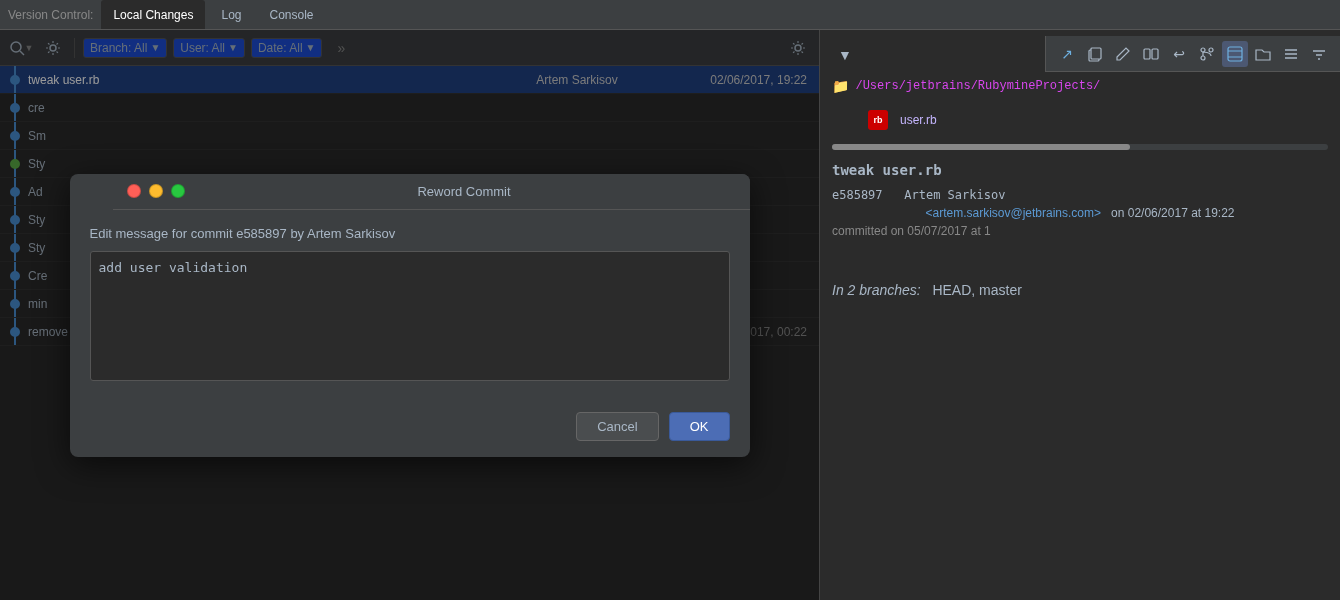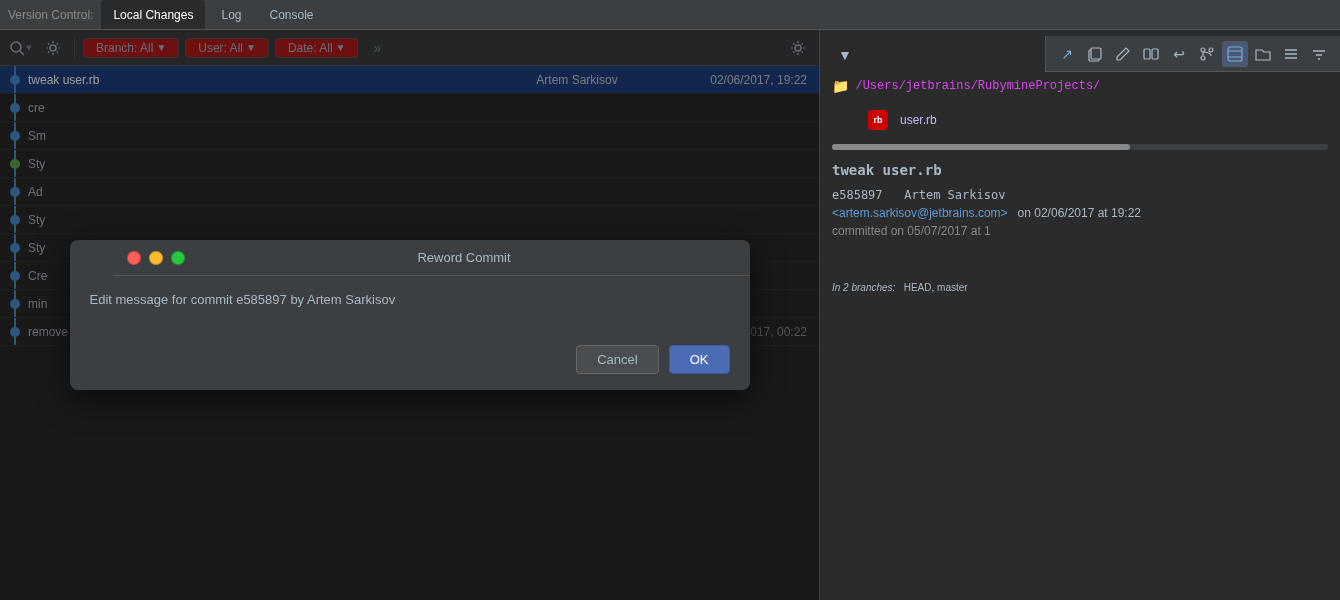--- a/index.html
+++ b/index.html
@@ -83,24 +83,24 @@
     }
     .toolbar-separator {
       width: 1px;
       height: 20px;
       background: #555;
       margin: 0 2px;
     }
     .toolbar-filter {
       display: flex;
       align-items: center;
-      background: #b91c1c;
+      background: #1d4ed8;
       border: 1px solid #555;
       border-radius: 3px;
-      padding: 2px 12px;
+      padding: 2px 6px;
       font-size: 12px;
       color: #a9b7c6;
       cursor: pointer;
       gap: 3px;
     }
 
     
     .commit-list {
       flex: 1;
       overflow: hidden;
@@ -243,28 +243,29 @@
       font-size: 12px;
       margin-bottom: 4px;
     }
     .commit-info-email {
       color: #5c9ad4;
     }
     .commit-info-date {
       color: #a9b7c6;
       font-size: 12px;
       margin-bottom: 4px;
+      text-align: center;
     }
     .commit-info-committed {
       color: #888;
       font-size: 12px;
       margin-bottom: 10px;
     }
     .commit-info-branches {
-      font-size: 10px;
+      font-size: 14px;
       color: #a9b7c6;
       margin-top: 44px;
     }
     .commit-info-branches em {
       font-style: italic;
     }
 
     
     .dialog-overlay {
       position: absolute;
@@ -480,20 +481,21 @@
 
         <div class="dialog-titlebar">
           <div class="window-btn close"></div>
           <div class="window-btn minimize"></div>
           <div class="window-btn maximize"></div>
           <span class="dialog-title">Reword Commit</span>
         </div>
 
         <div class="dialog-body">
           <div class="dialog-description">Edit message for commit e585897 by Artem Sarkisov</div>
+          <textarea class="dialog-textarea" style="">add user validation</textarea>
         </div>
 
         <div class="dialog-footer">
           <button class="btn btn-cancel">Cancel</button>
           <button class="btn btn-ok">OK</button>
         </div>
       </div>
     </div>
   </div>
 

